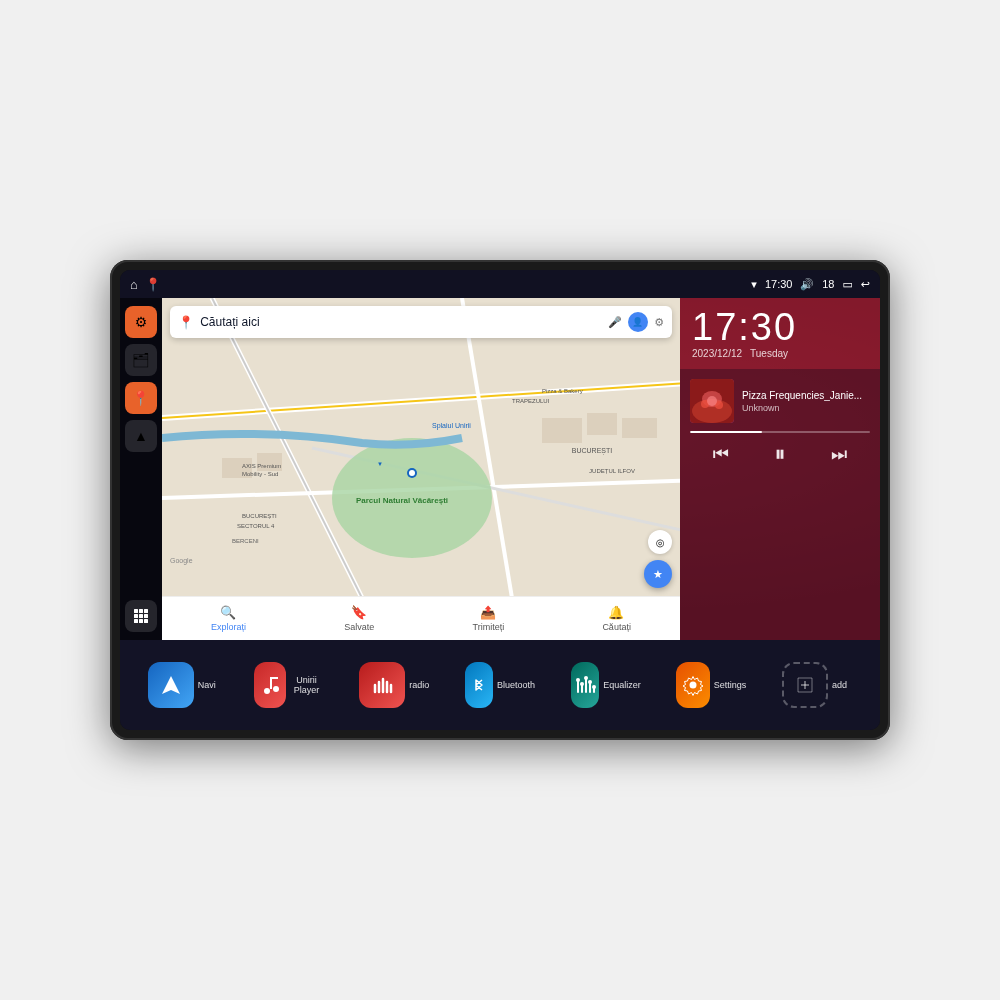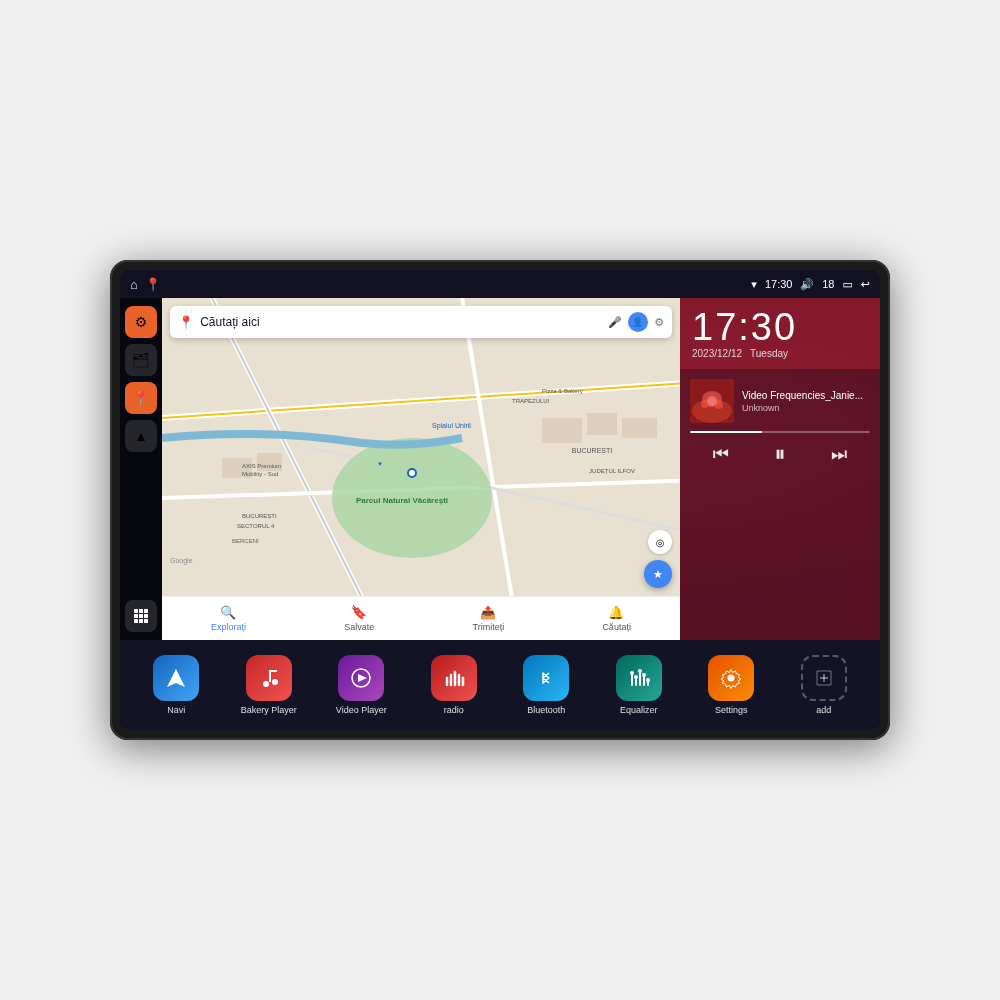--- a/index.html
+++ b/index.html
@@ -303,21 +303,21 @@
       background: rgba(20, 20, 40, 0.9);
       display: flex;
       align-items: center;
       justify-content: space-around;
       padding: 0 10px;
       flex-shrink: 0;
     }
 
     .app-icon-container {
       display: flex;
-      flex-direction: column;
+      flex-direction: row;
       align-items: center;
       gap: 4px;
       cursor: pointer;
       width: 70px;
     }
 
     .app-icon {
       width: 46px;
       height: 46px;
       border-radius: 12px;
@@ -532,21 +532,21 @@
               <svg width="44" height="44" viewBox="0 0 44 44">
                 <rect width="44" height="44" fill="#8b1a1a"></rect>
                 <ellipse cx="22" cy="32" rx="20" ry="12" fill="#c0392b" opacity="0.7"></ellipse>
                 <ellipse cx="22" cy="20" rx="10" ry="8" fill="#ff6b6b" opacity="0.5"></ellipse>
                 <circle cx="15" cy="25" r="4" fill="#e74c3c" opacity="0.8"></circle>
                 <circle cx="29" cy="26" r="4" fill="#e74c3c" opacity="0.8"></circle>
                 <circle cx="22" cy="22" r="5" fill="#ff8c8c" opacity="0.6"></circle>
               </svg>
             </div>
             <div class="music-meta">
-              <div class="music-title">Video Frequencies_Janie...</div>
+              <div class="music-title">Pizza Frequencies_Janie...</div>
               <div class="music-artist">Unknown</div>
             </div>
           </div>
           <div class="music-progress">
             <div class="music-progress-bar"></div>
           </div>
           <div class="music-controls">
             <span class="music-ctrl-btn">⏮</span>
             <span class="music-ctrl-btn" style="font-size:22px;">⏸</span>
             <span class="music-ctrl-btn">⏭</span>
@@ -569,32 +569,23 @@
 
       <div class="app-icon-container">
         <div class="app-icon red-grad">
           <svg width="22" height="22" viewBox="0 0 22 22" fill="white">
             <circle cx="8" cy="17" r="3" fill="white"></circle>
             <circle cx="17" cy="15" r="3" fill="white"></circle>
             <rect x="11" y="3" width="2" height="12" fill="white"></rect>
             <rect x="11" y="3" width="8" height="2" fill="white"></rect>
           </svg>
         </div>
-        <span class="app-label">Bakery Player</span>
-      </div>
-
-      <div class="app-icon-container">
-        <div class="app-icon purple-grad">
-          <svg width="22" height="22" viewBox="0 0 22 22" fill="white">
-            <circle cx="11" cy="11" r="9" fill="none" stroke="white" stroke-width="1.5"></circle>
-            <polygon points="8,7 17,11 8,15" fill="white"></polygon>
-          </svg>
-        </div>
-        <span class="app-label">Video Player</span>
-      </div>
+        <span class="app-label">Unirii Player</span>
+      </div>
+
 
       <div class="app-icon-container">
         <div class="app-icon dark-red-grad">
           <svg width="22" height="22" viewBox="0 0 22 22">
             <line x1="4" y1="11" x2="4" y2="18" stroke="white" stroke-width="2.5" stroke-linecap="round"></line>
             <line x1="8" y1="8" x2="8" y2="18" stroke="white" stroke-width="2.5" stroke-linecap="round"></line>
             <line x1="12" y1="5" x2="12" y2="18" stroke="white" stroke-width="2.5" stroke-linecap="round"></line>
             <line x1="16" y1="8" x2="16" y2="18" stroke="white" stroke-width="2.5" stroke-linecap="round"></line>
             <line x1="20" y1="11" x2="20" y2="18" stroke="white" stroke-width="2.5" stroke-linecap="round"></line>
           </svg>

